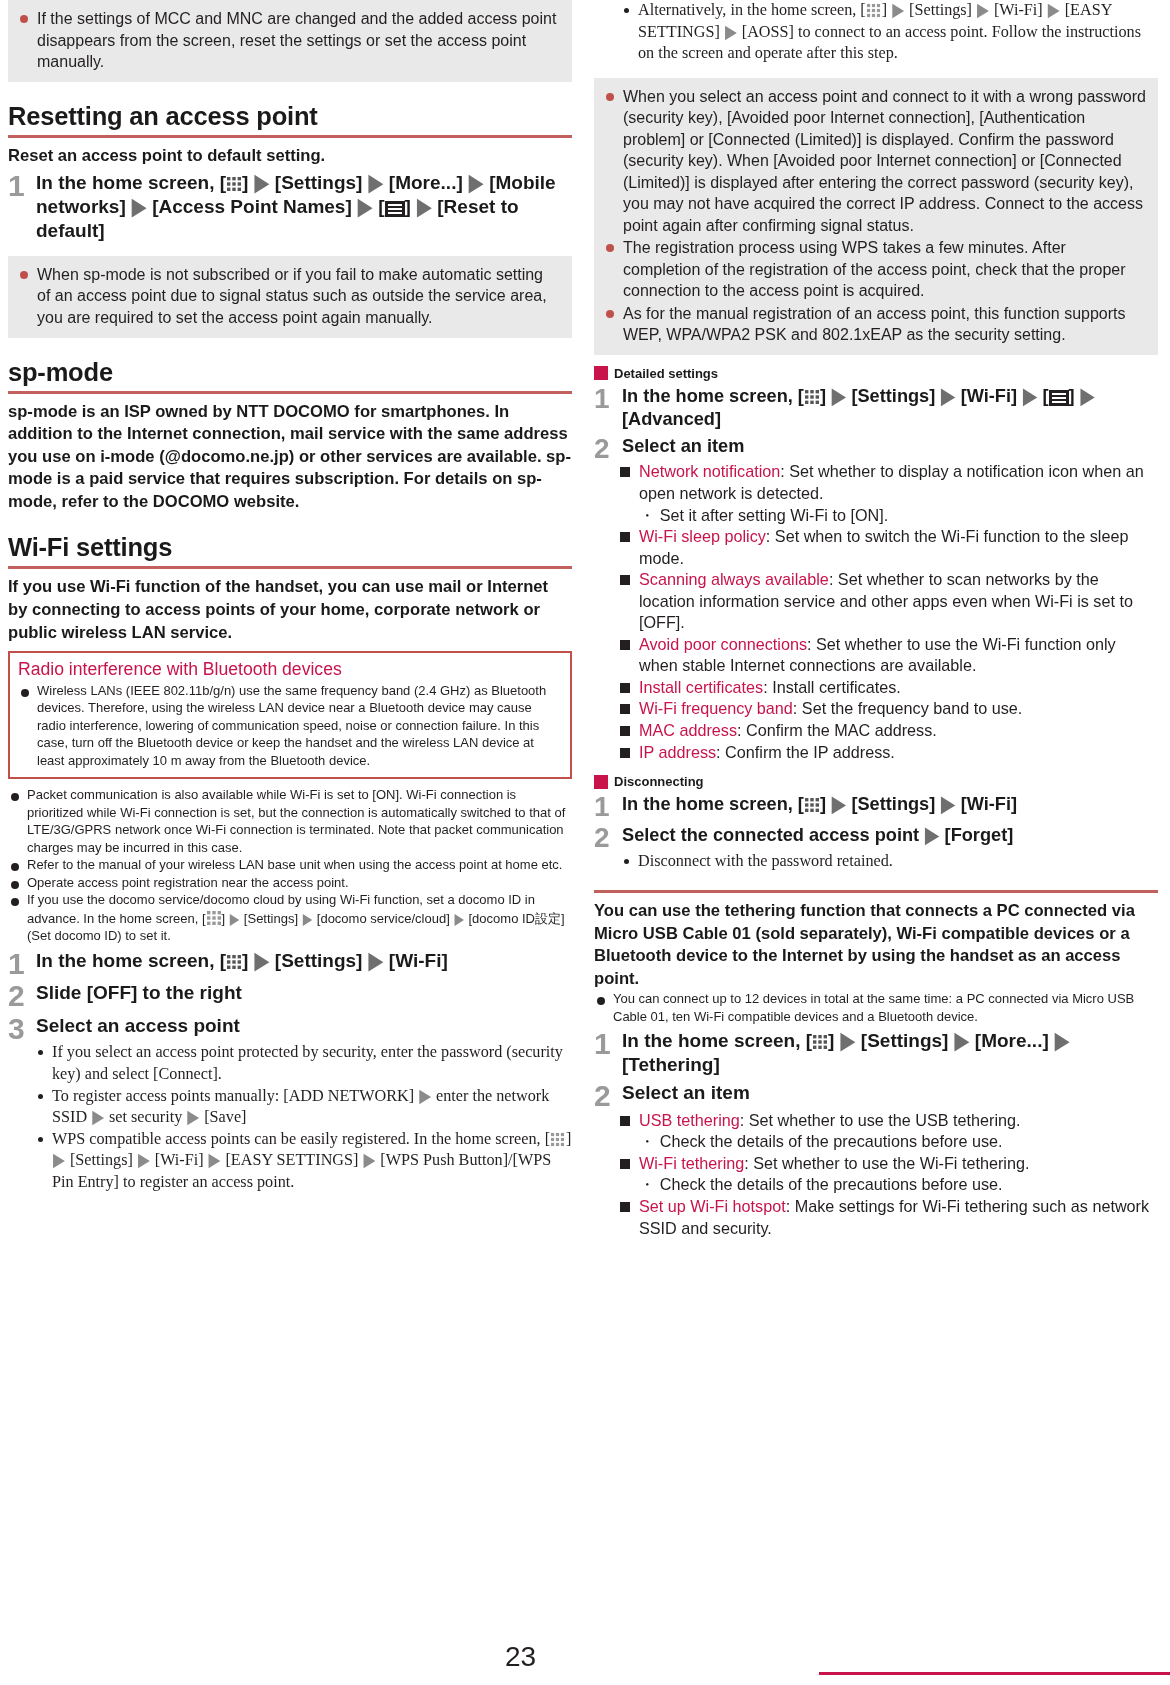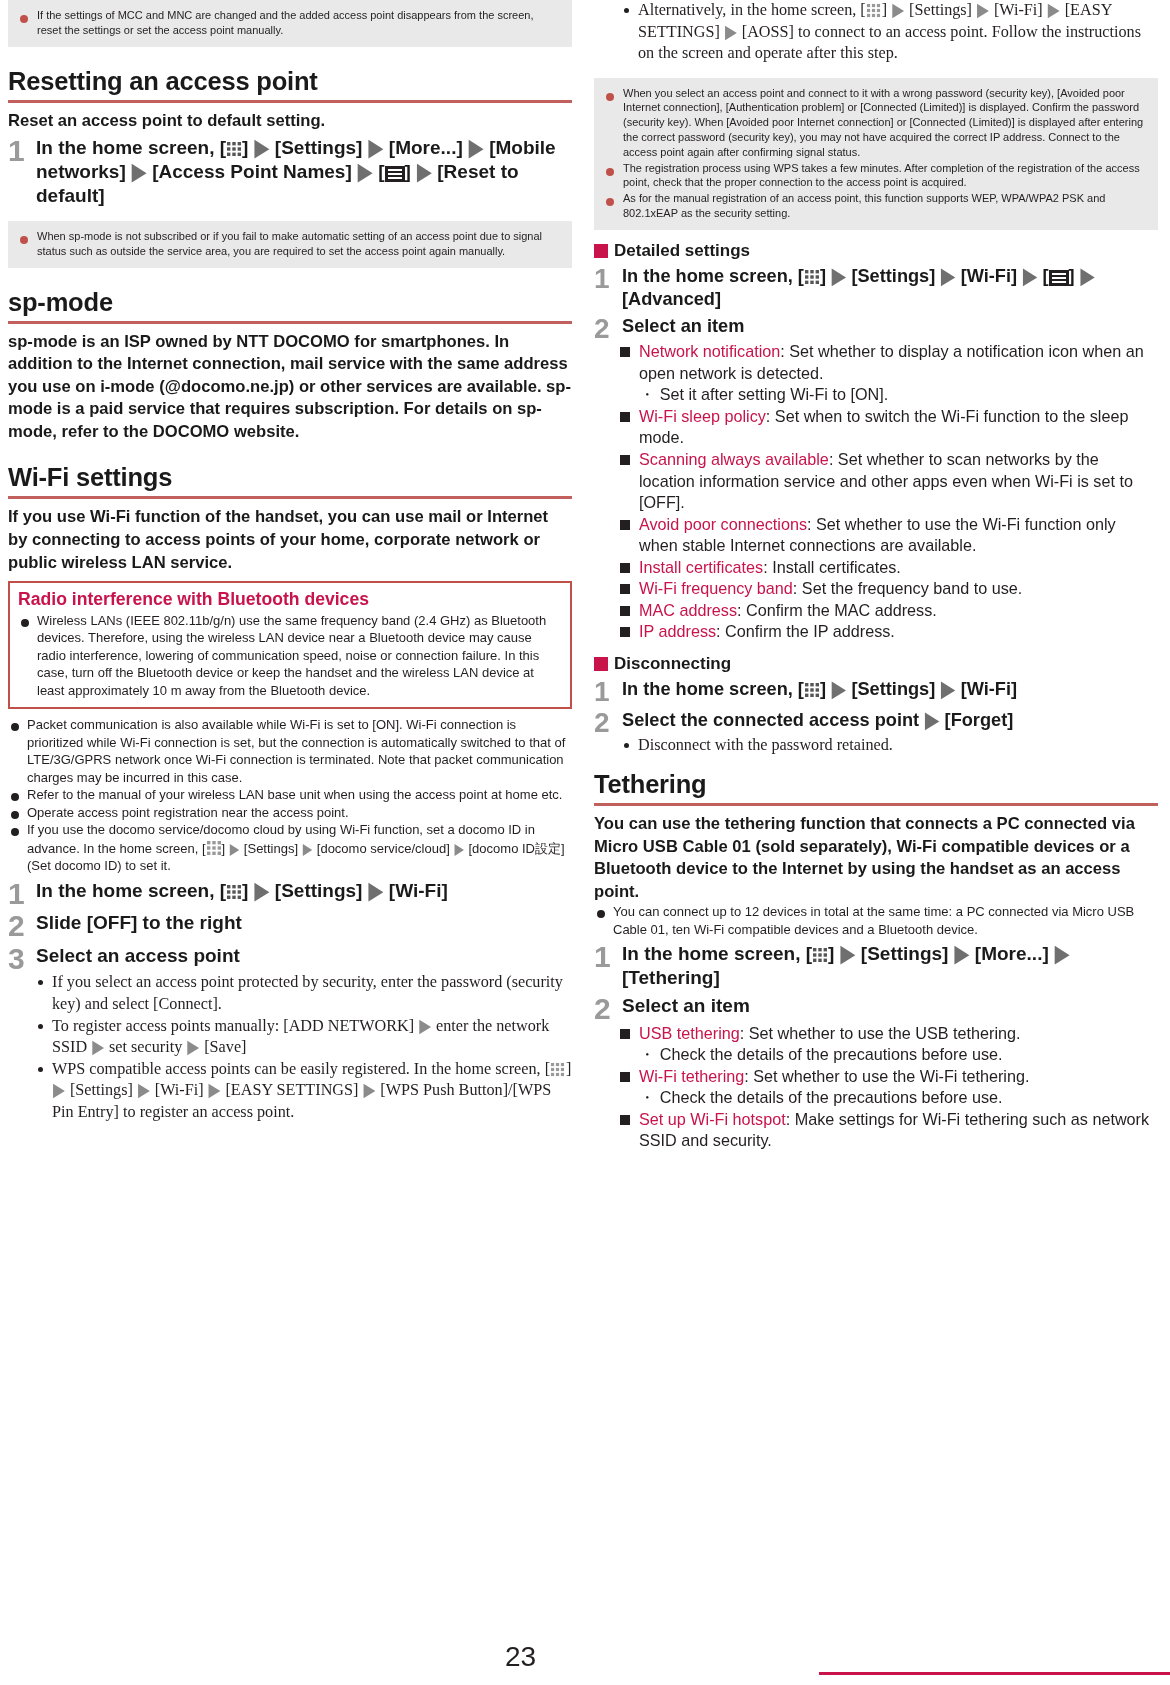--- a/index.html
+++ b/index.html
@@ -18,21 +18,21 @@
 
   
   .note-box {
     background:#e8e9e8;
     padding:8px 12px 9px 10px;
     box-sizing:border-box;
   }
   .note-li {
     position:relative;
     padding-left:19px;
-    font-size:11px;
+    font-size:16px;
     line-height:1.345;
     color:#231f20;
   }
   .note-li + .note-li { margin-top:1px; }
   .note-li .dot {
     position:absolute; left:2px; top:7px;
     width:8px; height:8px; border-radius:50%;
     background:#c0504a;
   }
 
@@ -97,21 +97,21 @@
     letter-spacing:-0.2px;
     line-height:1.1;
   }
   .sec-rule {
     height:3px; background:#c2605e; margin-top:5px; margin-bottom:7px;
   }
 
   
   .subhead {
     display:flex; align-items:center; gap:6px;
-    font-size:17px; font-weight:bold; color:#1a1a1a;
+    font-size:13px; font-weight:bold; color:#1a1a1a;
     margin-top:11px; margin-bottom:2px;
   }
   .subhead .mk { width:14px; height:14px; background:#c8134b; flex:0 0 14px; }
 
   
   .step { display:flex; align-items:flex-start; margin-top:4px; }
   .step .num {
     font-size:30px; font-weight:bold; color:#9a9a9a;
     line-height:0.92; width:28px; flex:0 0 28px;
     text-align:left; margin-top:1px;
@@ -123,21 +123,21 @@
   .step.small .num { font-size:28px; }
   .step.small .stxt { font-size:18.2px; }
 
   
   .red-box {
     border:2px solid #c0504a;
     padding:4px 10px 8px 8px;
     box-sizing:border-box;
   }
   .red-box .rb-title {
-    color:#c8134b; font-weight:bold; font-size:17.6px; line-height:1.4;
+    color:#c8134b; font-weight:normal; font-size:17.6px; line-height:1.4;
     margin-bottom:0px;
   }
 
   
   .ic-grid {
     display:inline-block; vertical-align:-2px;
     width:16px; height:16px;
     position:relative; top:1px;
   }
   .ic-menu {
@@ -387,21 +387,20 @@
                 </g>
               </svg></span><span>] </span><span class="arrow arrow-b">▶</span> <span>[Settings] </span><span class="arrow arrow-b">▶</span> <span>[Wi-Fi]</span></div>
     </div>
     <div class="step small">
       <div class="num">2</div>
       <div class="stxt"><span>Select the connected access point </span><span class="arrow arrow-b">▶</span> <span>[Forget]</span></div>
     </div>
     <div class="sub"><span class="dot"></span><span>Disconnect with the password retained.</span></div>
 
     <div class="t-gap-a"></div>
-    <div class="sec-head">Tethering</div>
     <div class="sec-rule"></div>
     <div class="bold-lead">You can use the tethering function that connects a PC connected via Micro USB Cable 01 (sold separately), Wi-Fi compatible devices or a Bluetooth device to the Internet by using the handset as an access point.</div>
 
     <div class="bul"><span class="dot"></span><span>You can connect up to 12 devices in total at the same time: a PC connected via Micro USB Cable 01, ten Wi-Fi compatible devices and a Bluetooth device.</span></div>
 
     <div class="step">
       <div class="num">1</div>
       <div class="stxt"><span>In the home screen, [</span><span class="ic-grid"><svg width="16" height="16" viewBox="0 0 16 16">
                 <g fill="#555">
                   <rect x="1" y="1" width="3.4" height="3.4"></rect>

